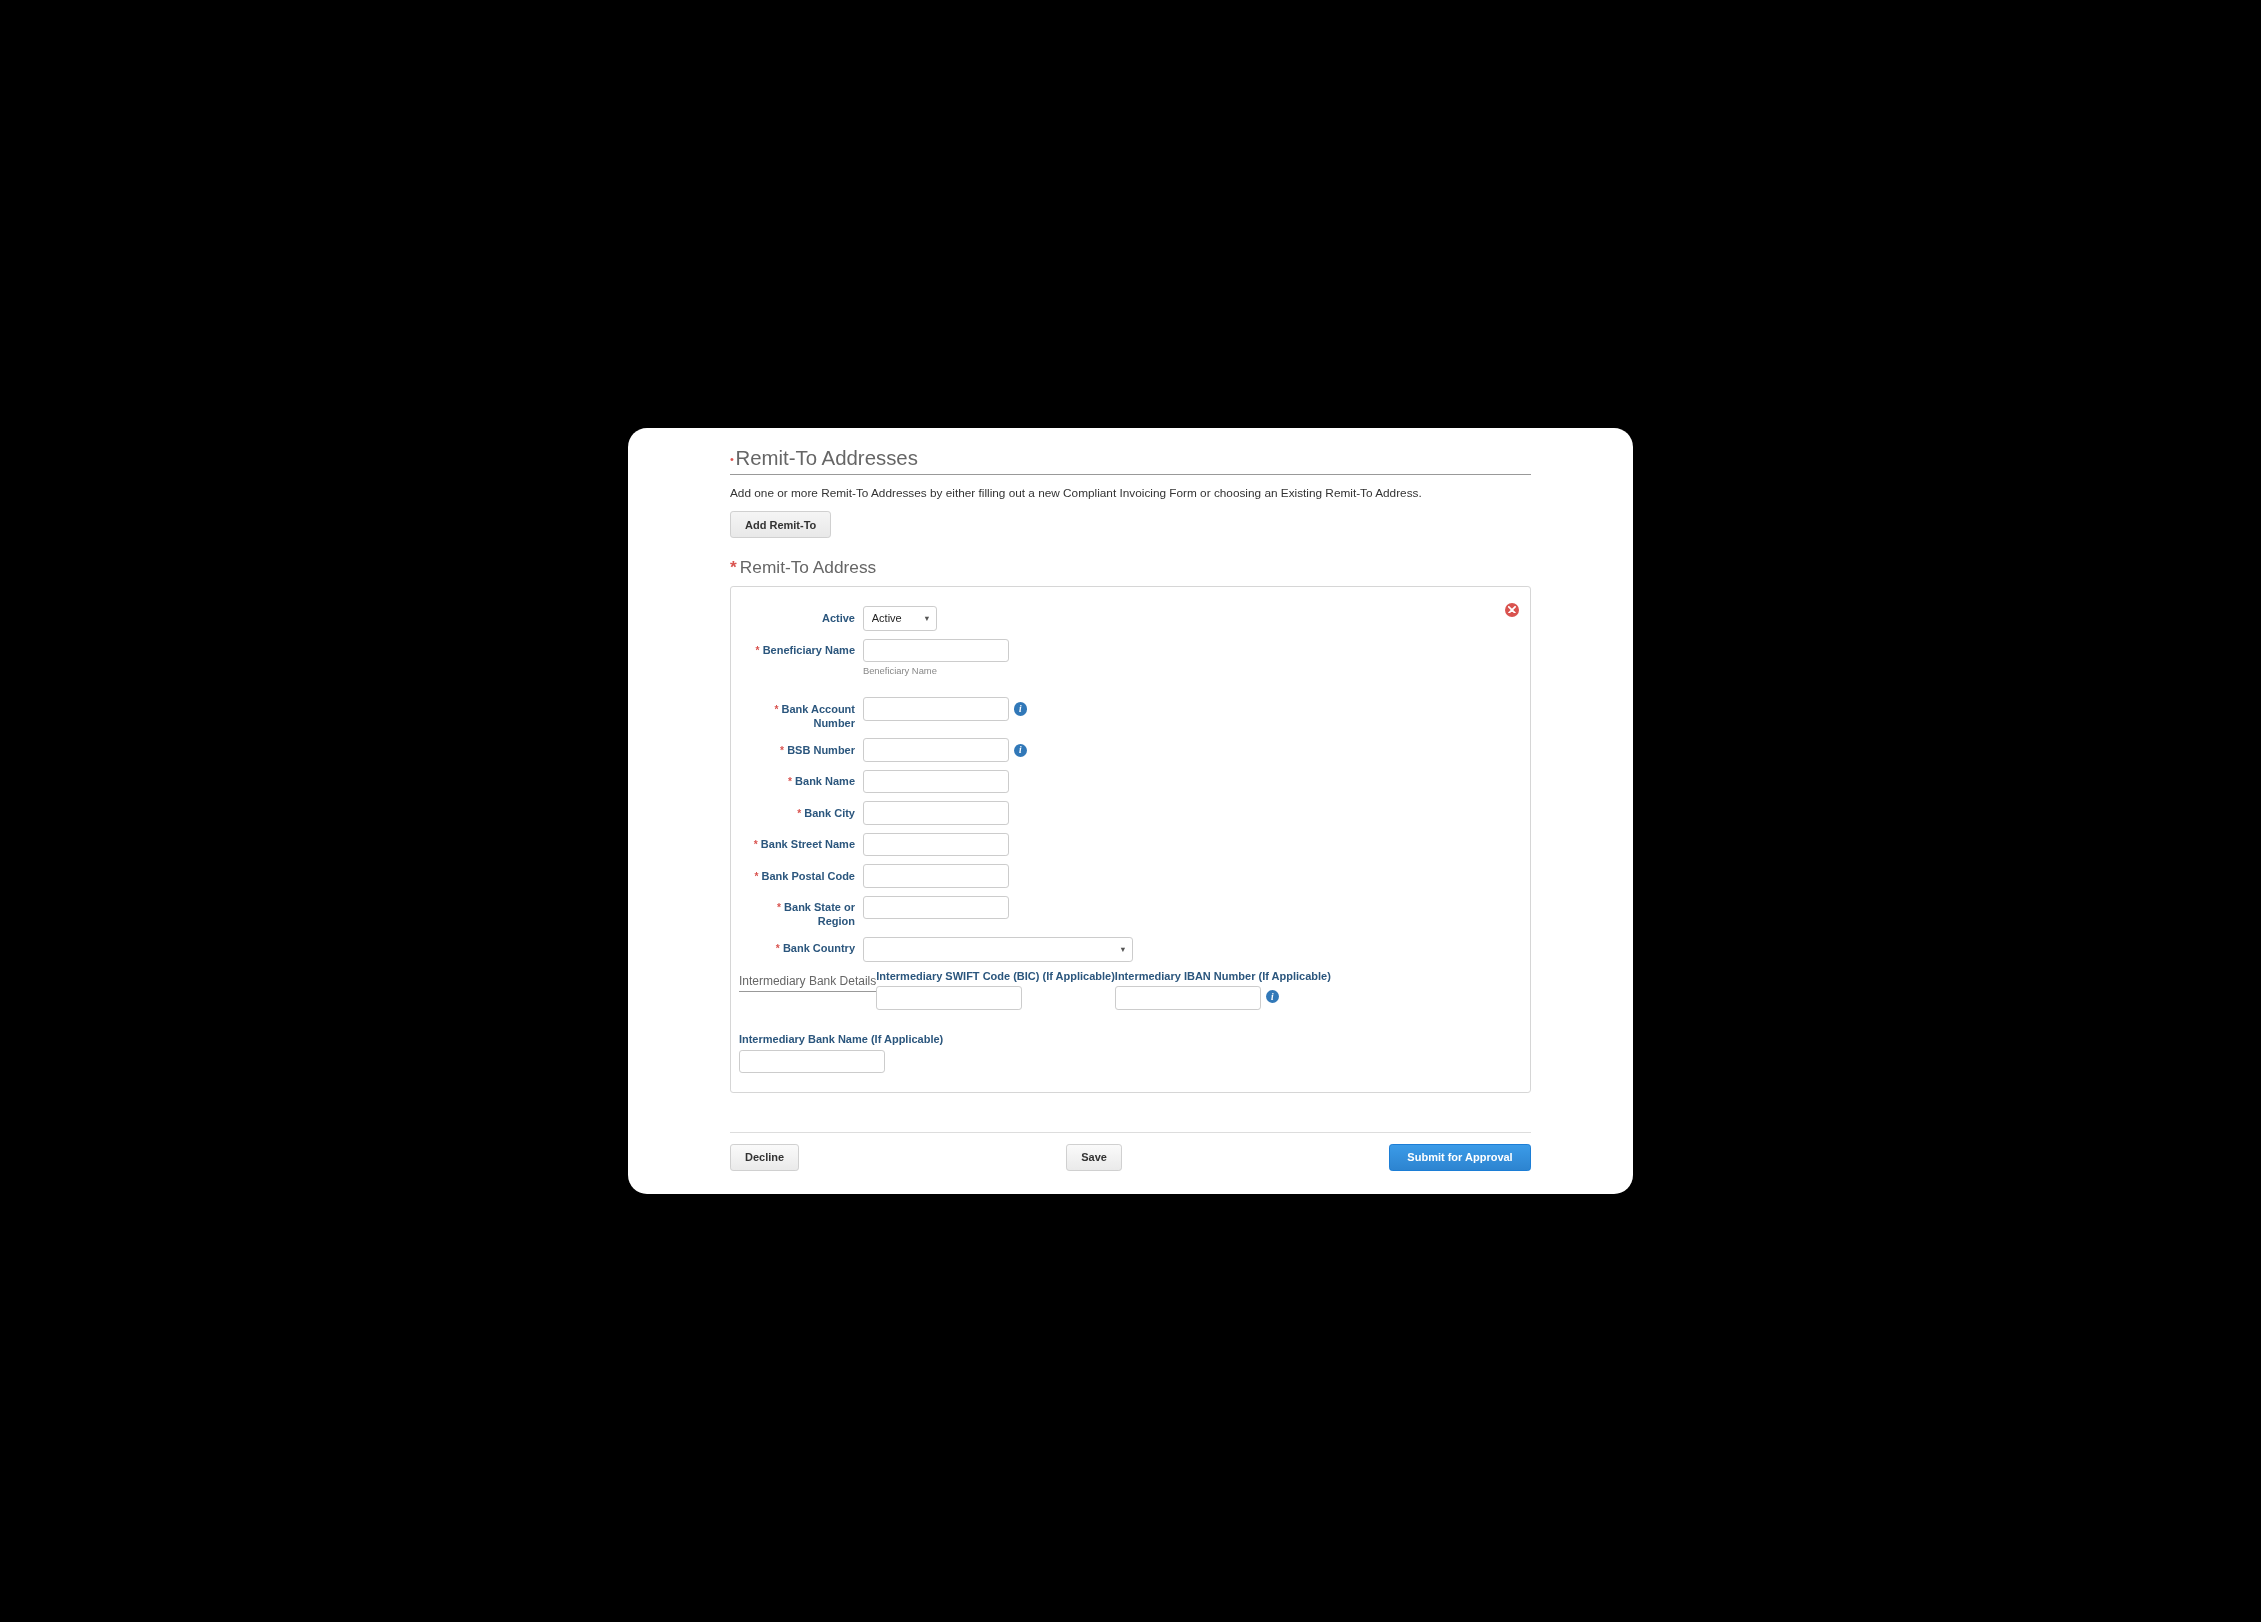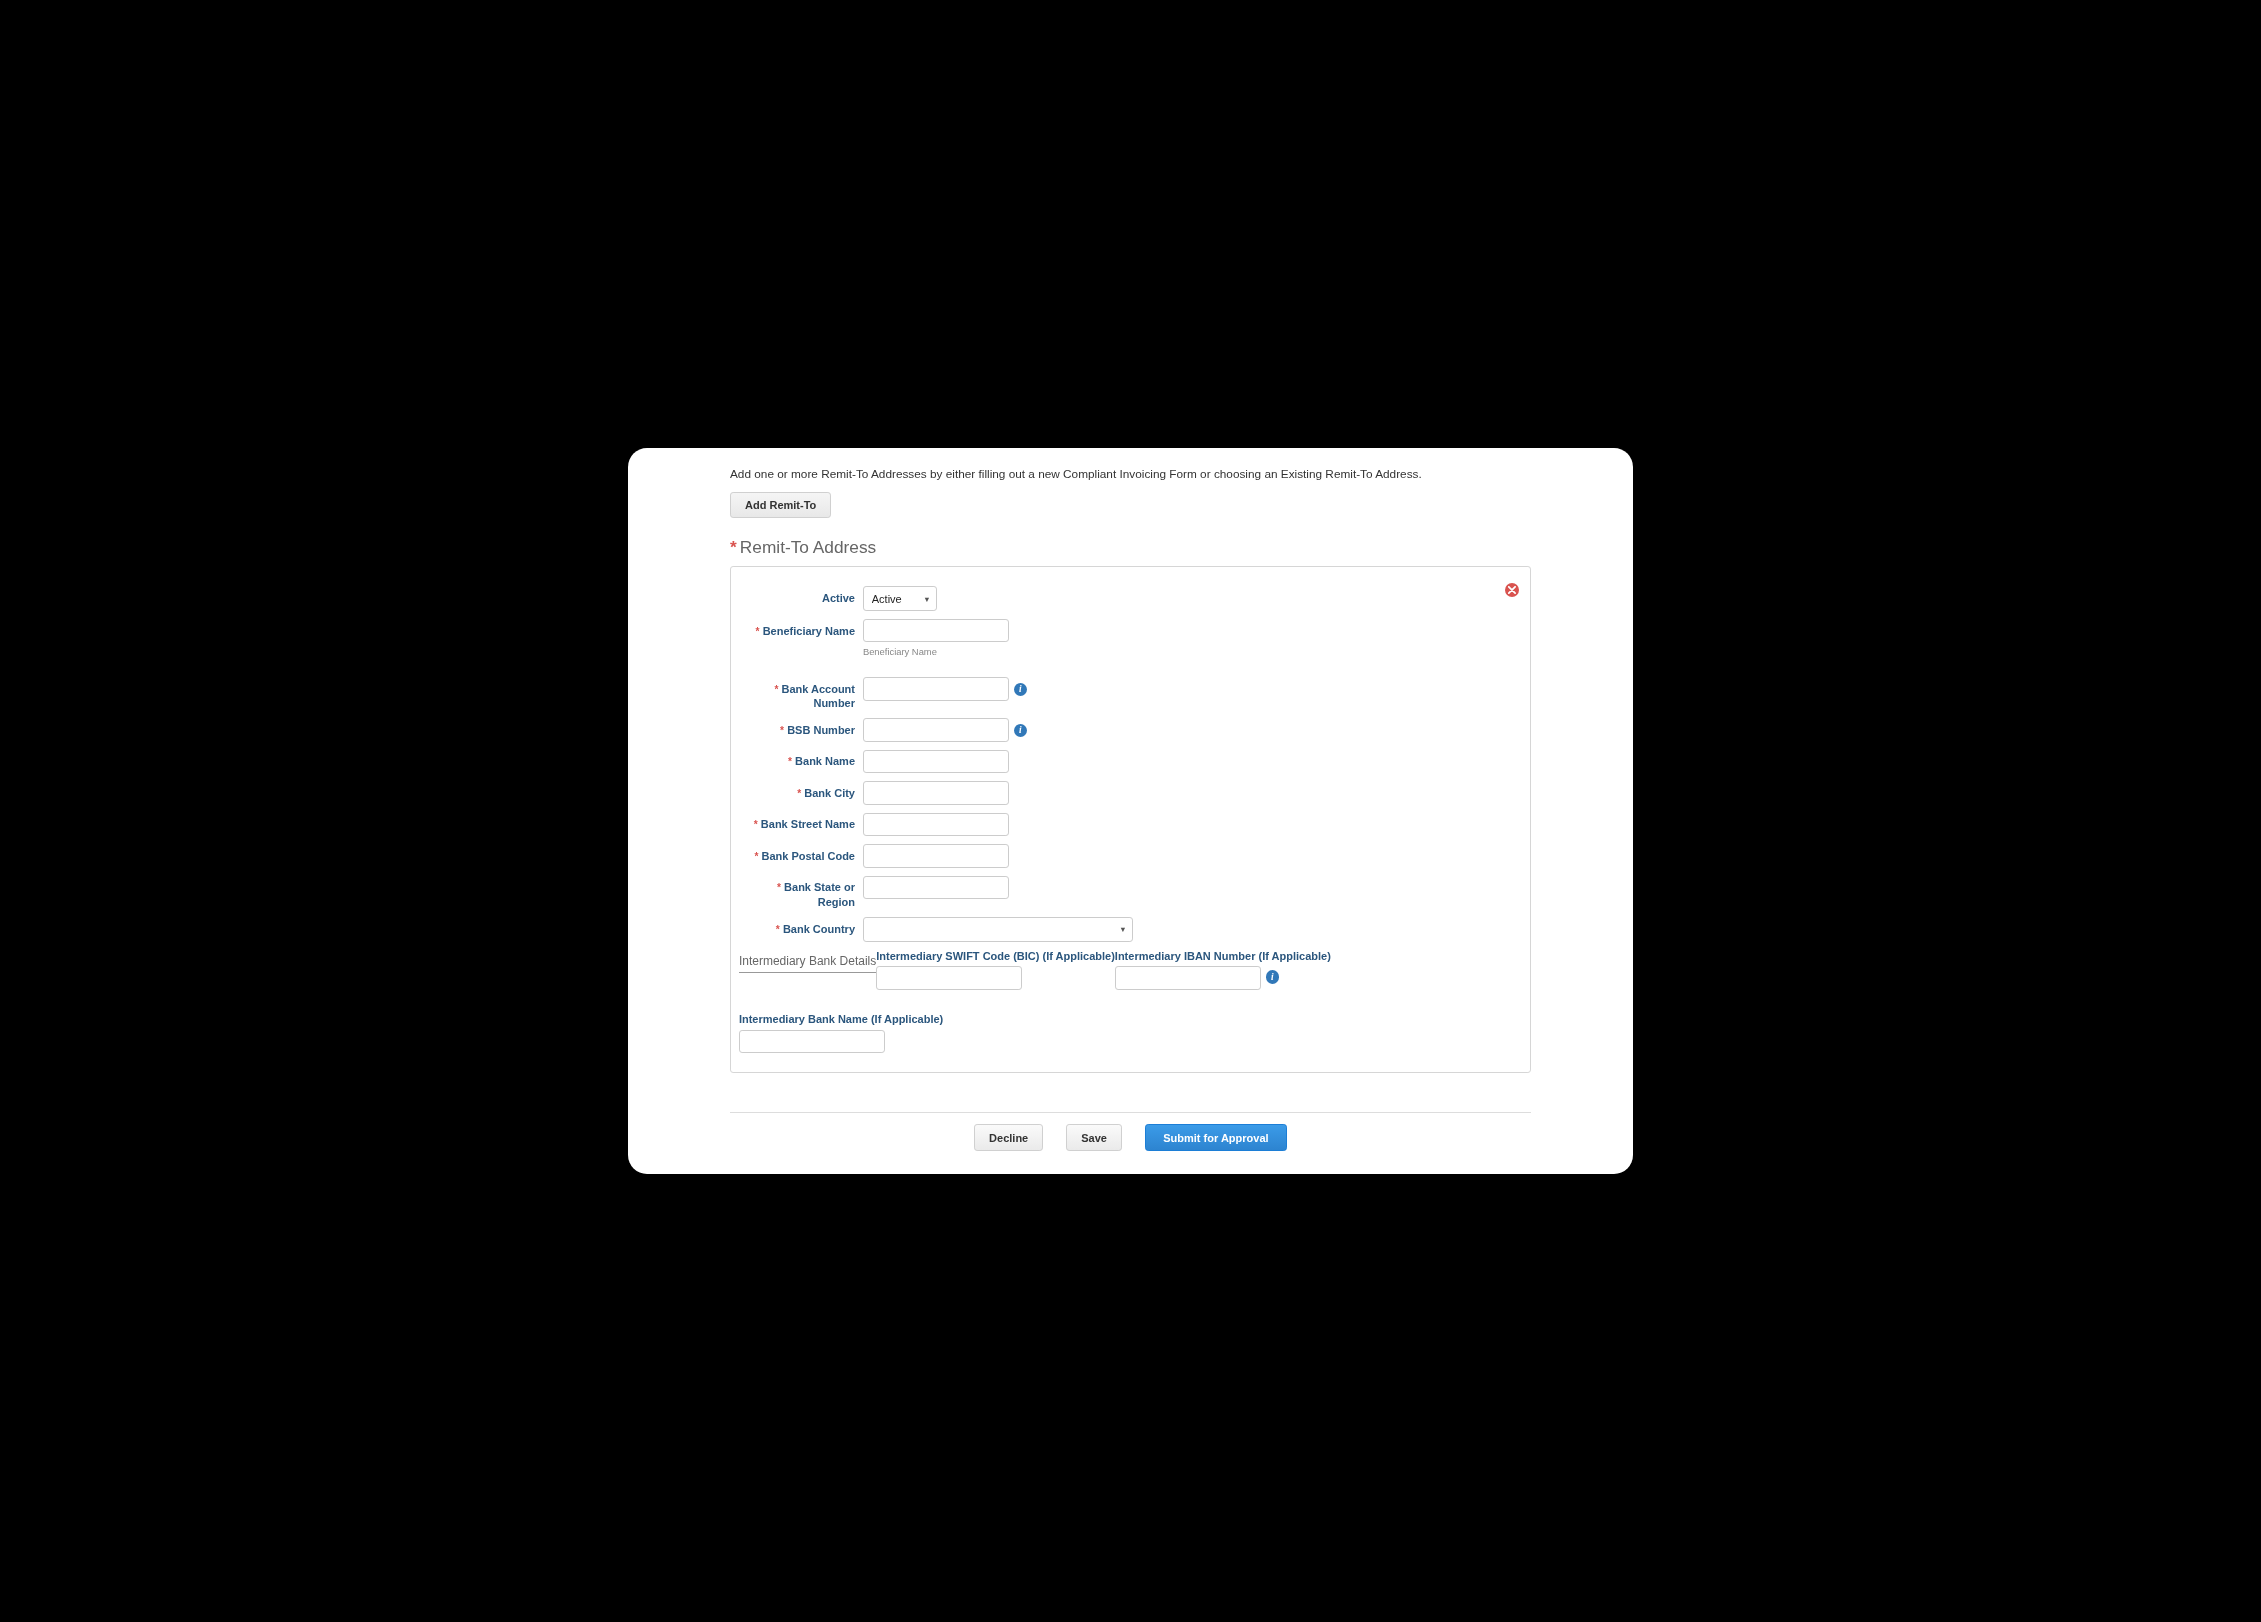--- a/index.html
+++ b/index.html
@@ -176,21 +176,21 @@
     color: #2b567d;
     margin-bottom: 4.7px;
   }
   hr.divider {
     border: none;
     border-top: 0.8px solid #ddd;
     margin: 39px 0 11px 0;
   }
   .actions {
     display: flex;
-    justify-content: center;
+    justify-content: space-between;
     gap: 23px;
   }
   .btn-action {
     border: 0.8px solid #d0d0d0;
     background: linear-gradient(#fafafa,#eaeaea);
     border-radius: 3.1px;
     font-weight: 700;
     font-size: 11px;
     color: #333;
     padding: 6.3px 14px;
@@ -206,20 +206,23 @@
     padding: 6.3px 17.3px;
     cursor: pointer;
   }
 </style>
 </head>
 <body>
 
 <div class="window">
   <div class="content">
 
+    <h2 class="section-heading">
+      <span class="mini-dot">•</span><span>Remit-To Addresses</span>
+    </h2>
 
     <div class="intro">Add one or more Remit-To Addresses by either filling out a new Compliant Invoicing Form or choosing an Existing Remit-To Address.</div>
 
     <button class="btn-grey">Add Remit-To</button>
 
     <h3 class="sub-heading">
       <span class="req-star">*</span><span>Remit-To Address</span>
     </h3>
 
     <div class="panel">

